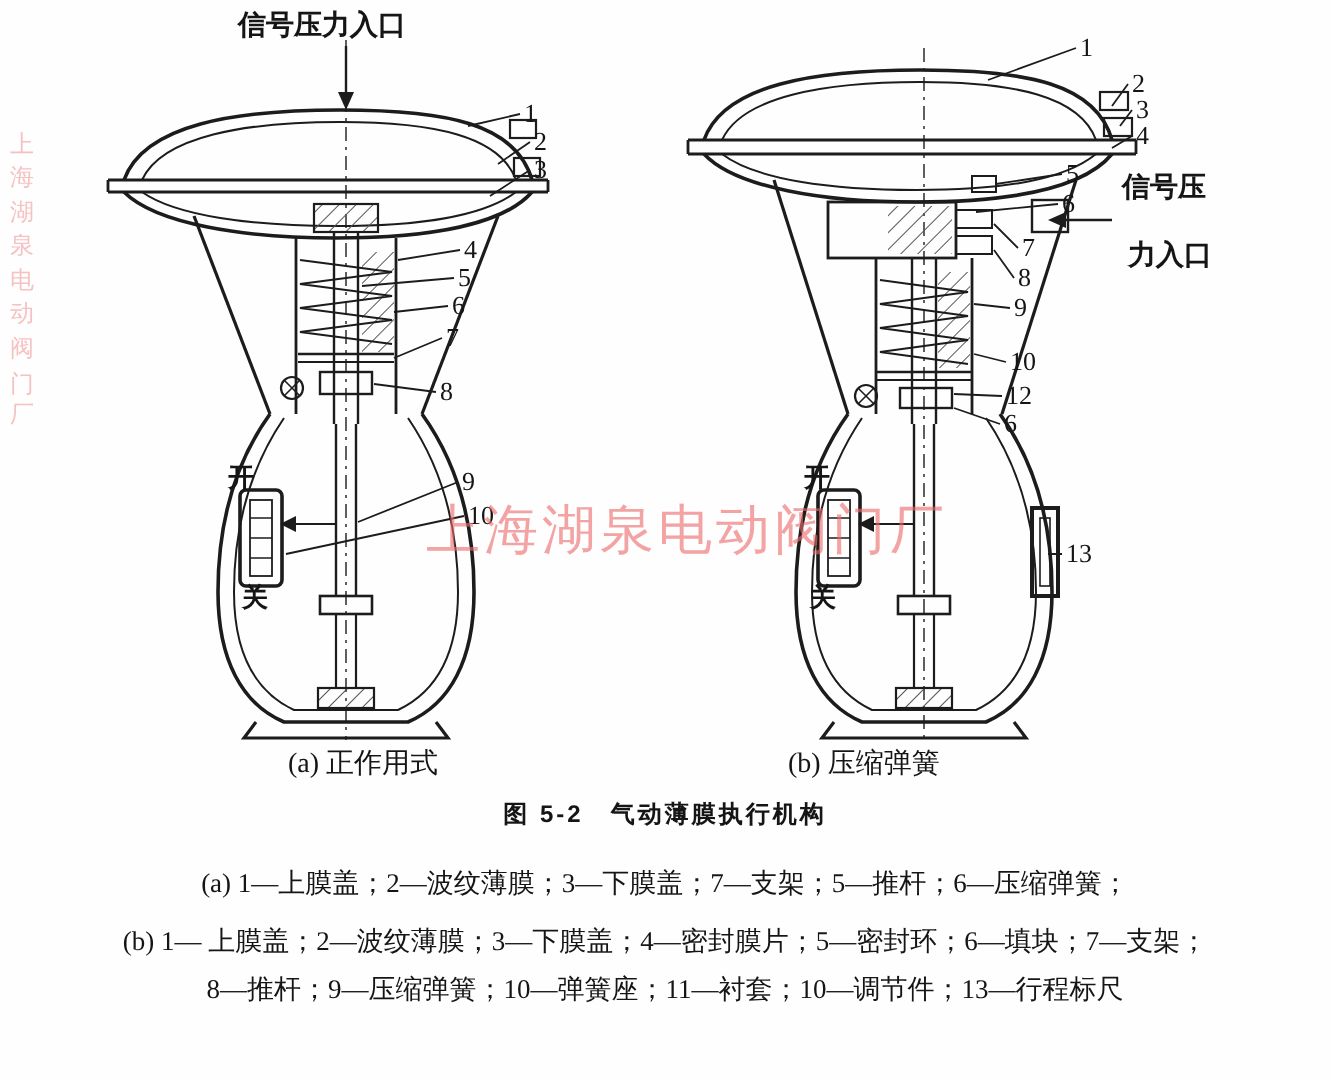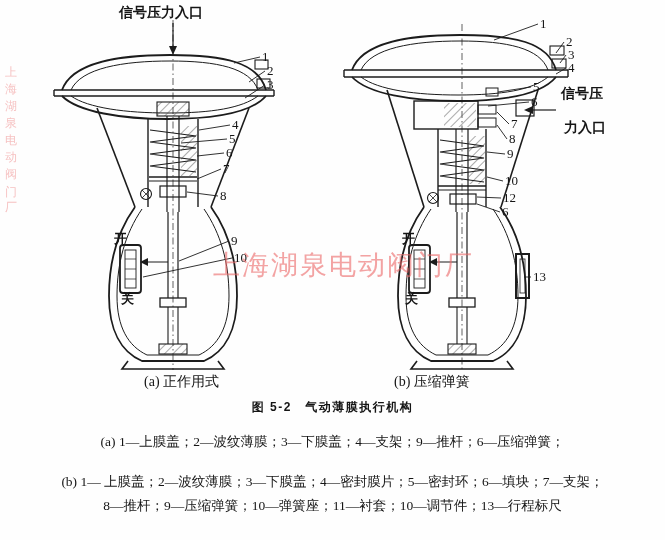--- a/index.html
+++ b/index.html
@@ -13,21 +13,21 @@
   .cjk  { position:absolute; font-size:14px; font-weight:bold; line-height:15px;
           font-family:"Liberation Sans",sans-serif; white-space:nowrap; }
   .oc   { position:absolute; font-size:13px; font-weight:bold;
           font-family:"Liberation Sans",sans-serif; }
   .caption { position:absolute; font-size:14px; font-family:"Liberation Serif",serif; white-space:nowrap; }
   .fig-title { position:absolute; top:399px; left:0; width:100%; text-align:center;
           font-size:12px; font-weight:bold; letter-spacing:1.5px;
           font-family:"Liberation Sans",sans-serif; }
   .legend { position:absolute; top:430px; left:10px; width:645px; text-align:center;
           font-size:13.5px; line-height:24px; }
-  .legend .gap { margin-top:16px; }
+  .legend .gap { margin-top:5px; }
   .wm-main { position:absolute; left:213px; top:247px; font-size:27px; letter-spacing:2px;
           color:rgba(236,106,106,0.62); white-space:nowrap; z-index:5;
           font-family:"Liberation Serif",serif; }
   .wm-side { position:absolute; left:2px; top:56px; writing-mode:vertical-rl;
           font-size:12px; letter-spacing:17px; color:rgba(236,110,110,0.42); z-index:5; }
 </style>
 </head>
 <body>
 
 <svg id="art" width="665" height="540" viewBox="0 0 665 540">
@@ -197,19 +197,19 @@
 
 <span class="oc" style="left:402px; top:230px;">开</span>
 <span class="oc" style="left:405px; top:290px;">关</span>
 
 <span class="caption" style="left:108px; top:373px;margin-left:36px;">(a) 正作用式</span>
 <span class="caption" style="left:394px; top:373px;">(b) 压缩弹簧</span>
 
 <div class="fig-title">图 5-2　气动薄膜执行机构</div>
 
 <div class="legend">
-  <div>(a) 1—上膜盖；2—波纹薄膜；3—下膜盖；4—支架；9—推杆；6—压缩弹簧；</div>
+  <div>(a) 1—上膜盖；2—波纹薄膜；3—下膜盖；7—支架；5—推杆；6—压缩弹簧；</div>
   <div class="gap">(b) 1— 上膜盖；2—波纹薄膜；3—下膜盖；4—密封膜片；5—密封环；6—填块；7—支架；</div>
   <div>8—推杆；9—压缩弹簧；10—弹簧座；11—衬套；10—调节件；13—行程标尺</div>
 </div>
 
 <div class="wm-main">上海湖泉电动阀门厂</div>
 <div class="wm-side">上海湖泉电动阀门厂</div>
 
 </body></html>

